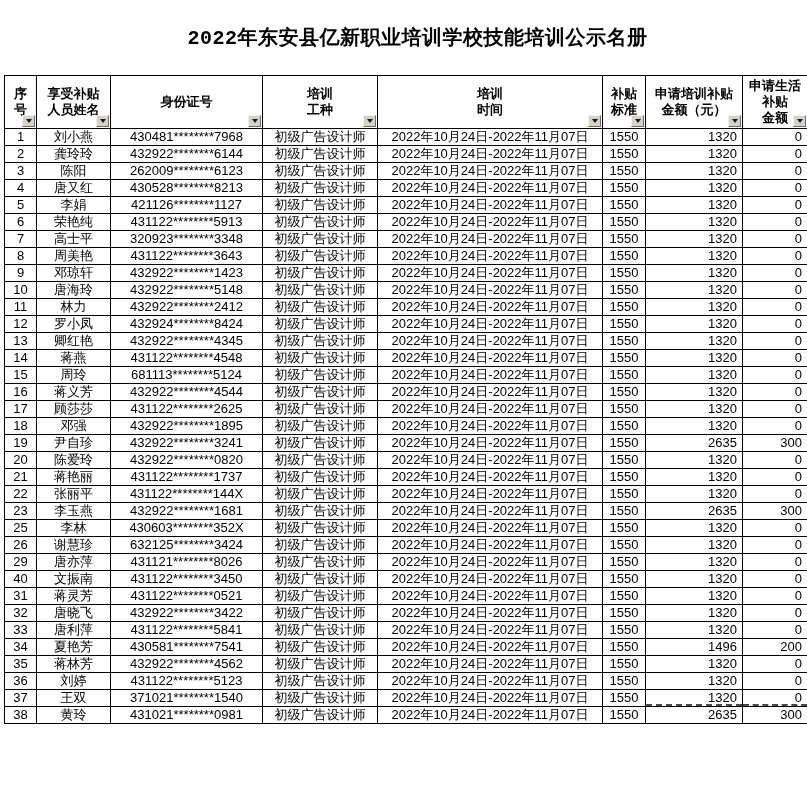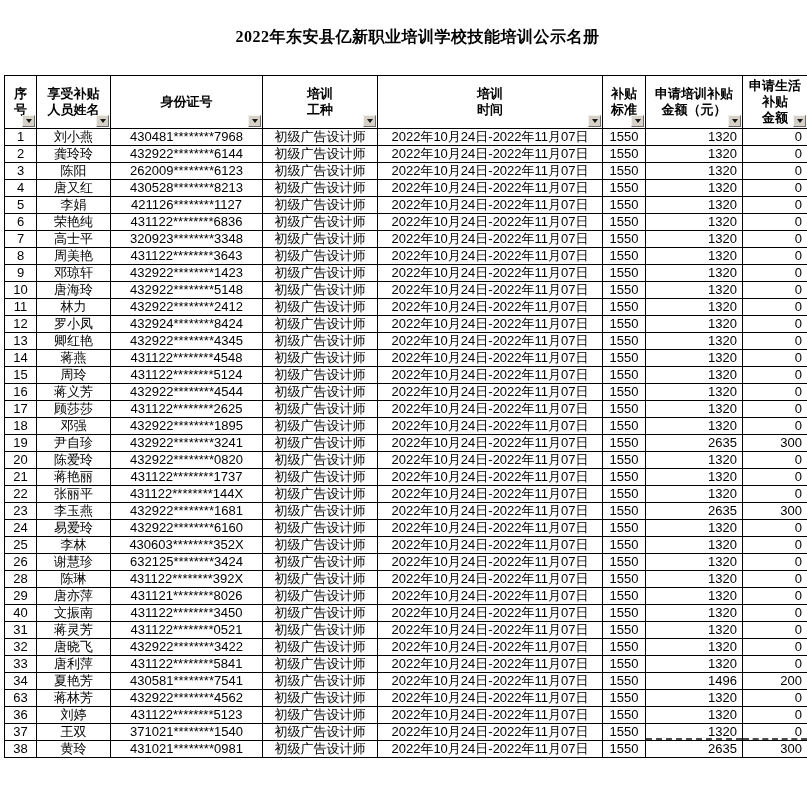--- a/index.html
+++ b/index.html
@@ -4,22 +4,22 @@
 <style>
   html,body{margin:0;padding:0;background:#ffffff;overflow:hidden;}
   body{
     width:807px;height:810px;
     font-family:"Liberation Sans","DejaVu Sans",sans-serif;
     color:#000;
   }
   .title-bar{
     height:75px;
     display:flex;align-items:center;justify-content:center;
-    font-size:16px;font-weight:bold;
-    font-family:Liberation Serif, serif;
+    font-size:20px;font-weight:bold;
+    font-family:Liberation Mono, monospace;
     letter-spacing:0.5px;
     margin-left:28px;
   }
   table{
     border-collapse:collapse;table-layout:fixed;
     margin-left:4px;width:803px;
   }
   col.c0{width:32px;}  col.c1{width:74px;}  col.c2{width:152px;}
   col.c3{width:115px;} col.c4{width:225px;} col.c5{width:43px;}
   col.c6{width:97px;}  col.c7{width:65px;}
@@ -150,21 +150,21 @@
         <td>421126********1127</td>
         <td>初级广告设计师</td>
         <td>2022年10月24日-2022年11月07日</td>
         <td>1550</td>
         <td class="num">1320</td>
         <td class="num">0</td>
       </tr>
       <tr>
         <td>6</td>
         <td>荣艳纯</td>
-        <td>431122********6836</td>
+        <td>431122********5913</td>
         <td>初级广告设计师</td>
         <td>2022年10月24日-2022年11月07日</td>
         <td>1550</td>
         <td class="num">1320</td>
         <td class="num">0</td>
       </tr>
       <tr>
         <td>7</td>
         <td>高士平</td>
         <td>320923********3348</td>
@@ -240,21 +240,21 @@
         <td>431122********4548</td>
         <td>初级广告设计师</td>
         <td>2022年10月24日-2022年11月07日</td>
         <td>1550</td>
         <td class="num">1320</td>
         <td class="num">0</td>
       </tr>
       <tr>
         <td>15</td>
         <td>周玲</td>
-        <td>431122********5124</td>
+        <td>681113********5124</td>
         <td>初级广告设计师</td>
         <td>2022年10月24日-2022年11月07日</td>
         <td>1550</td>
         <td class="num">1320</td>
         <td class="num">0</td>
       </tr>
       <tr>
         <td>16</td>
         <td>蒋义芳</td>
         <td>432922********4544</td>
@@ -328,60 +328,40 @@
         <td>23</td>
         <td>李玉燕</td>
         <td>432922********1681</td>
         <td>初级广告设计师</td>
         <td>2022年10月24日-2022年11月07日</td>
         <td>1550</td>
         <td class="num">2635</td>
         <td class="num">300</td>
       </tr>
       <tr>
-        <td>24</td>
-        <td>易爱玲</td>
-        <td>432922********6160</td>
-        <td>初级广告设计师</td>
-        <td>2022年10月24日-2022年11月07日</td>
-        <td>1550</td>
-        <td class="num">1320</td>
-        <td class="num">0</td>
-      </tr>
-      <tr>
         <td>25</td>
         <td>李林</td>
         <td>430603********352X</td>
         <td>初级广告设计师</td>
         <td>2022年10月24日-2022年11月07日</td>
         <td>1550</td>
         <td class="num">1320</td>
         <td class="num">0</td>
       </tr>
       <tr>
         <td>26</td>
         <td>谢慧珍</td>
         <td>632125********3424</td>
         <td>初级广告设计师</td>
         <td>2022年10月24日-2022年11月07日</td>
         <td>1550</td>
         <td class="num">1320</td>
         <td class="num">0</td>
       </tr>
       <tr>
-        <td>28</td>
-        <td>陈琳</td>
-        <td>431122********392X</td>
-        <td>初级广告设计师</td>
-        <td>2022年10月24日-2022年11月07日</td>
-        <td>1550</td>
-        <td class="num">1320</td>
-        <td class="num">0</td>
-      </tr>
-      <tr>
         <td>29</td>
         <td>唐亦萍</td>
         <td>431121********8026</td>
         <td>初级广告设计师</td>
         <td>2022年10月24日-2022年11月07日</td>
         <td>1550</td>
         <td class="num">1320</td>
         <td class="num">0</td>
       </tr>
       <tr>
@@ -428,21 +408,21 @@
         <td>34</td>
         <td>夏艳芳</td>
         <td>430581********7541</td>
         <td>初级广告设计师</td>
         <td>2022年10月24日-2022年11月07日</td>
         <td>1550</td>
         <td class="num">1496</td>
         <td class="num">200</td>
       </tr>
       <tr>
-        <td>63</td>
+        <td>35</td>
         <td>蒋林芳</td>
         <td>432922********4562</td>
         <td>初级广告设计师</td>
         <td>2022年10月24日-2022年11月07日</td>
         <td>1550</td>
         <td class="num">1320</td>
         <td class="num">0</td>
       </tr>
       <tr>
         <td>36</td>

